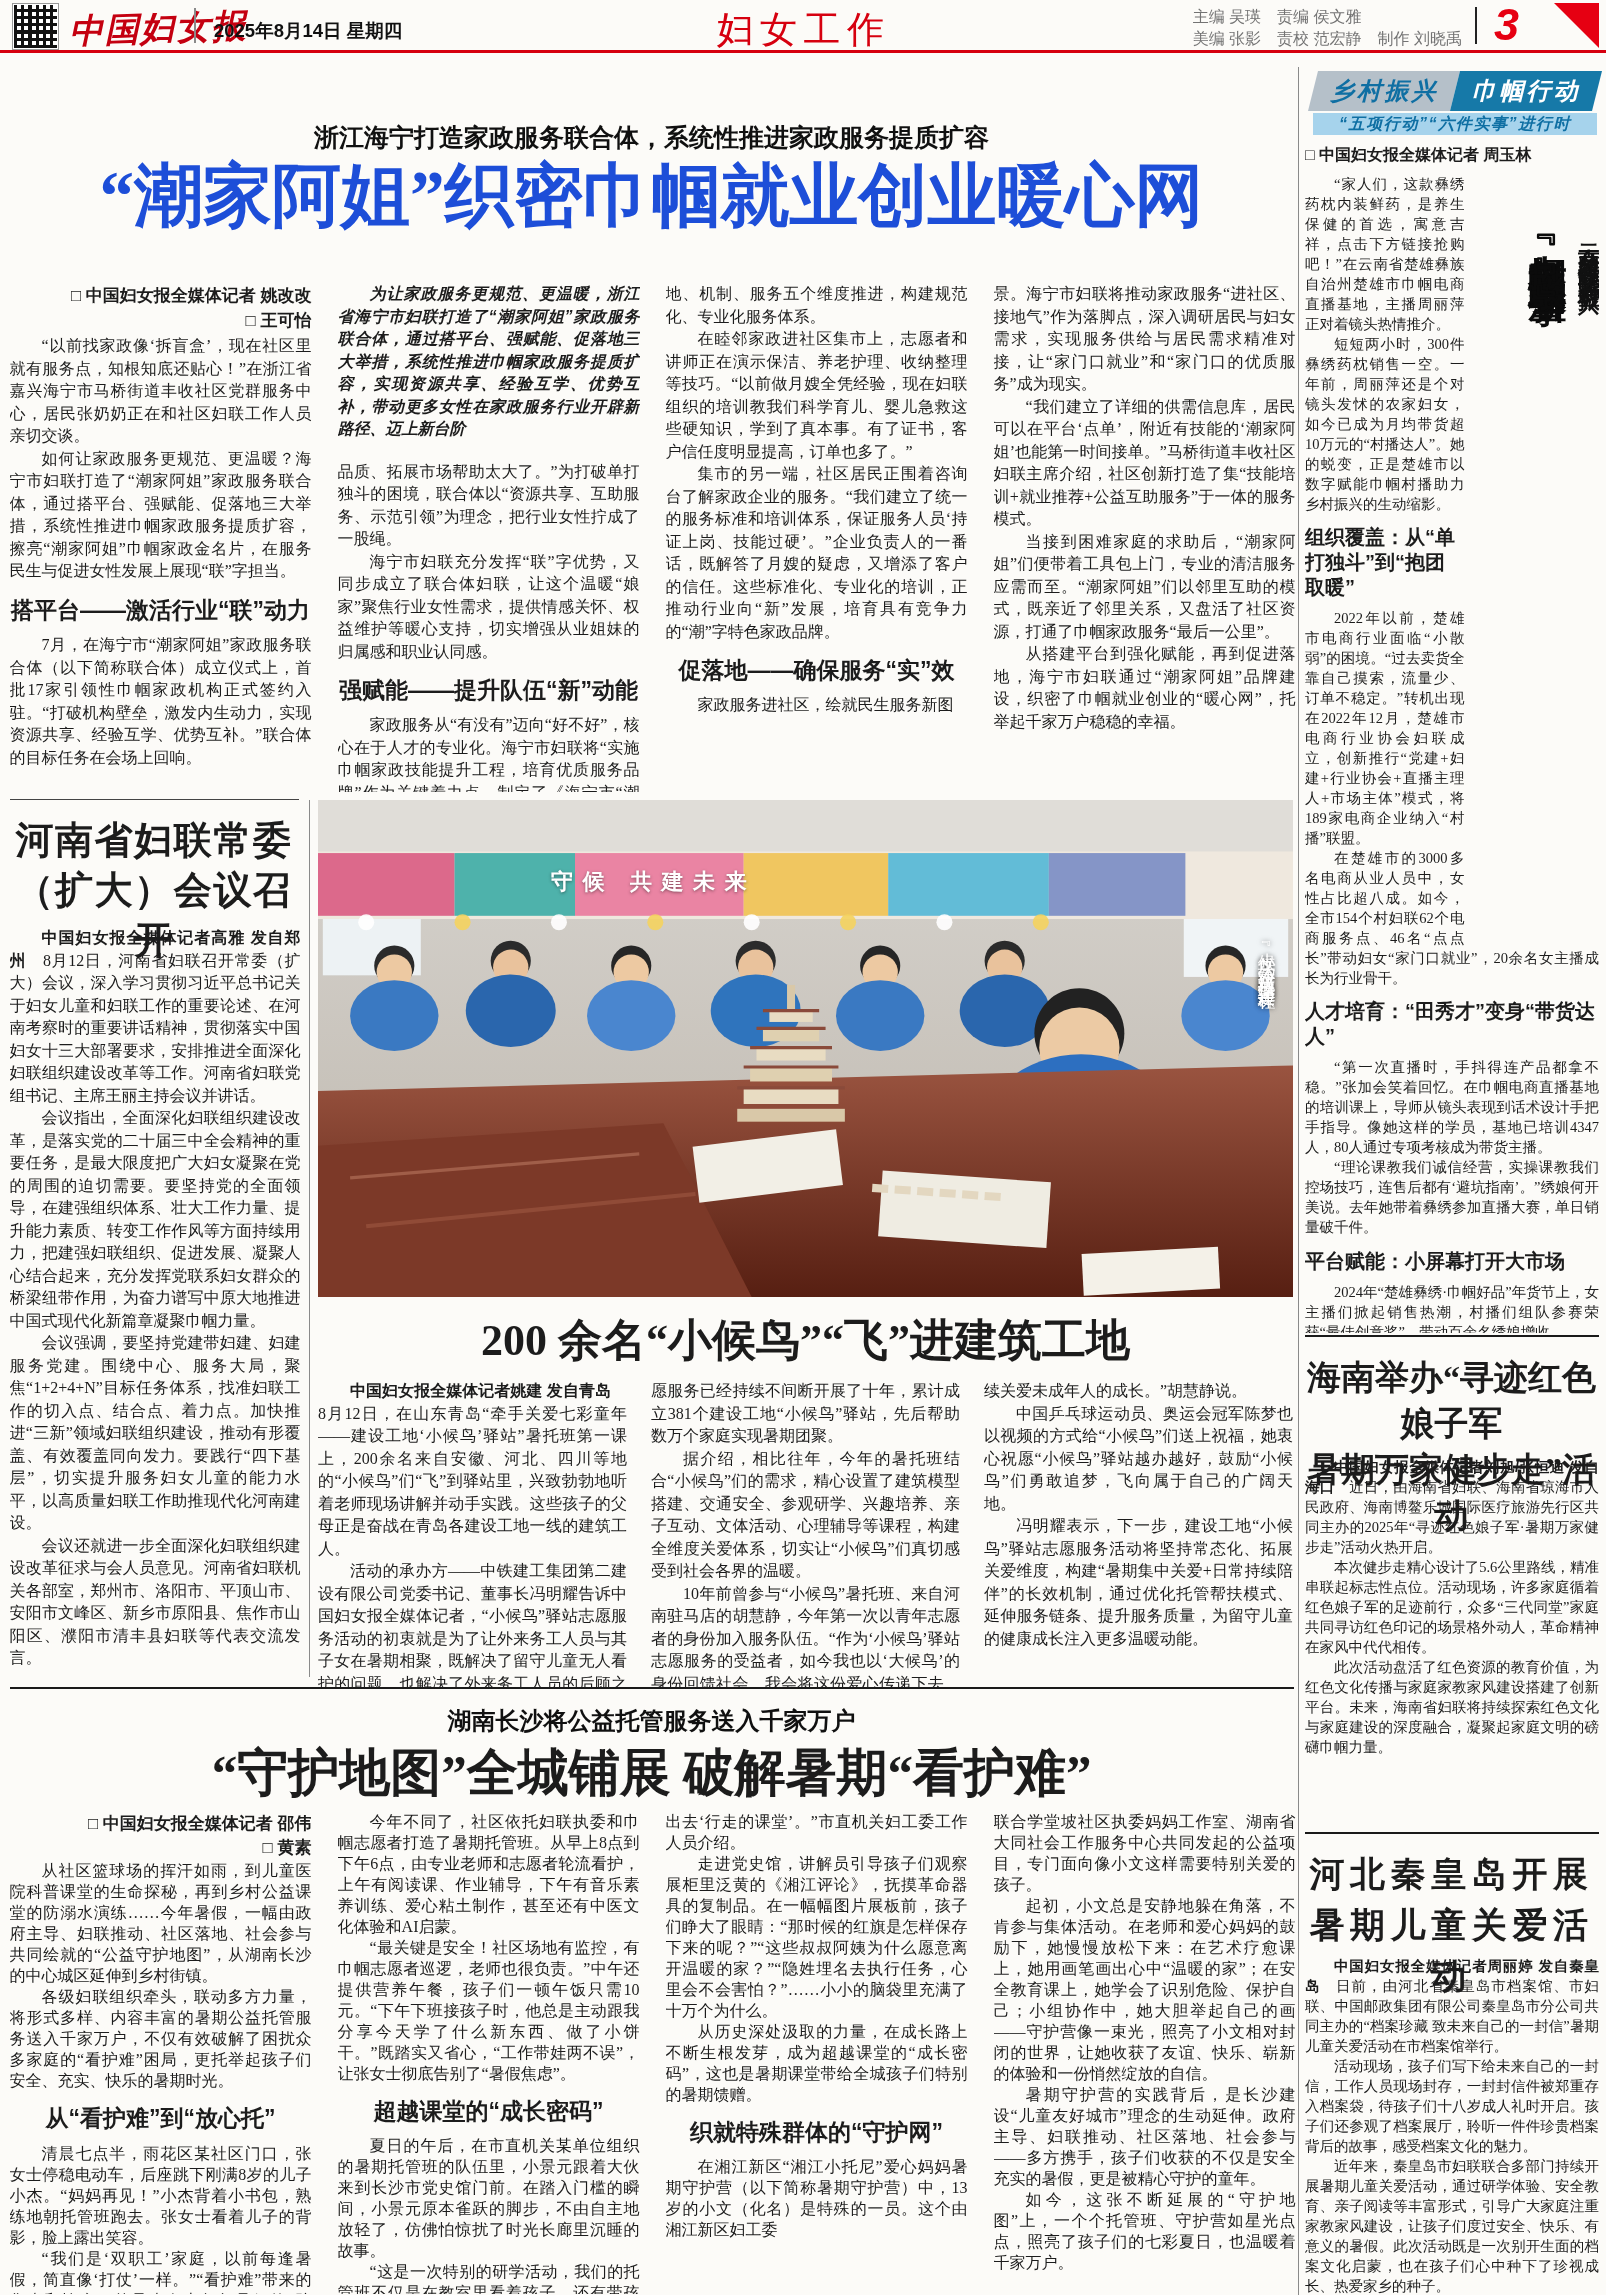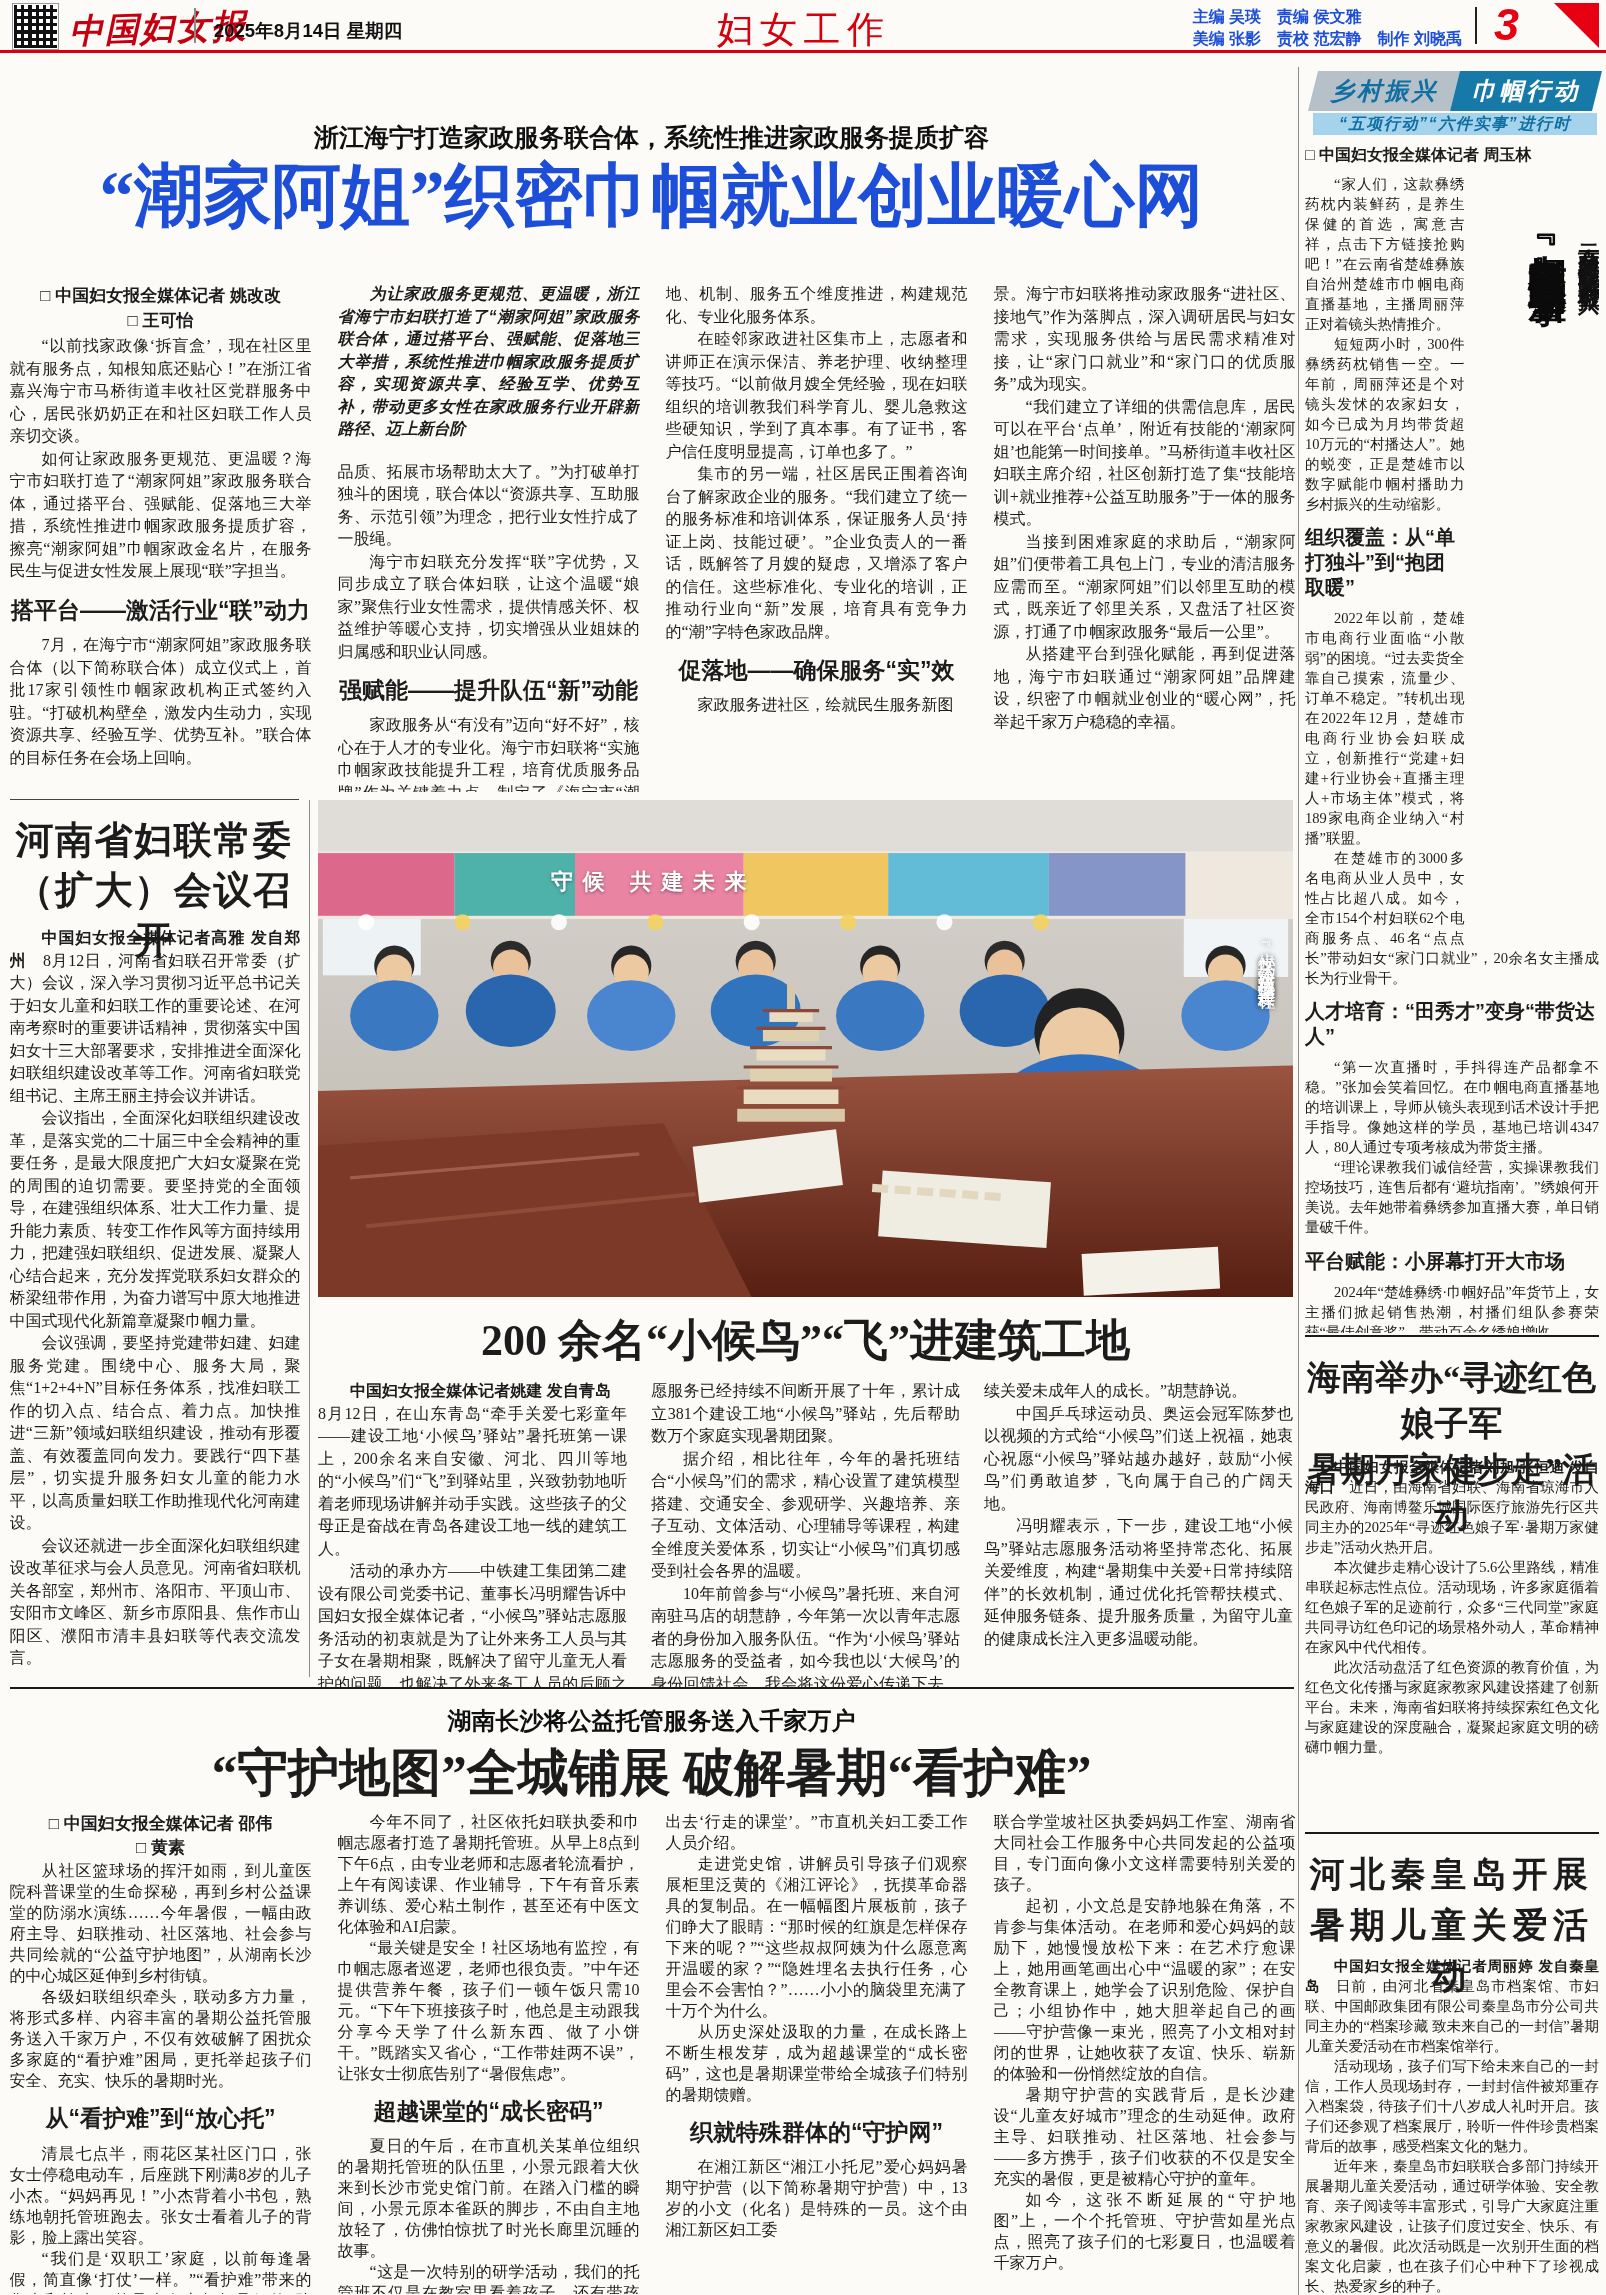--- a/index.html
+++ b/index.html
@@ -10,21 +10,21 @@
   .qr{width:43px;height:43px;background:
       repeating-linear-gradient(0deg,#111 0 3.2px,transparent 3.2px 7.2px),
       repeating-linear-gradient(90deg,#111 0 3.2px,#fff 3.2px 7.2px);
       border:1.6px solid #fff;outline:0.8px solid #999;}
   .masthead{font-size:34px;font-weight:900;font-style:italic;color:#c40010;
       transform:rotate(-2deg);font-family:"Liberation Serif",serif;letter-spacing:1.6px;}
   .hd-div{width:1.6px;background:#8a8a8a;}
   .hd-date{font-family:"Liberation Sans",sans-serif;font-weight:bold;font-size:18.5px;color:#111;}
   .section-title{font-size:37px;font-weight:400;color:#d6000f;letter-spacing:6.4px;
       font-family:"Liberation Serif",serif;}
-  .staff{font-family:"Liberation Sans",sans-serif;font-weight:bold;font-size:16px;line-height:22px;color:#1d4ed8;}
+  .staff{font-family:"Liberation Sans",sans-serif;font-weight:normal;font-size:16px;line-height:22px;color:#737373;}
   .pagenum{font-size:45px;font-weight:900;font-style:italic;color:#e60012;
       font-family:"Liberation Sans",sans-serif;line-height:45px;}
   .corner-tri{width:0;height:0;border-top:45px solid #e60012;border-left:45px solid transparent;}
   .red-rule{background:#d6000f;height:3.2px;left:0;width:1607px;}
   .hrule{background:#1a1a1a;height:1.6px;}
   .vrule{background:#8a8a8a;width:0.8px;}
   
   .kicker{font-family:"Liberation Sans",sans-serif;font-weight:900;font-size:25px;text-align:center;color:#101010;}
   .headline-xl{font-size:69px;font-weight:900;text-align:center;line-height:1.1;
       font-family:"Liberation Serif",serif;color:#1d4ed8;}
@@ -39,21 +39,21 @@
   
   .cols{display:flex;gap:26px;}
   .ncol{flex:1;overflow:hidden;text-align:justify;font-size:16px;line-height:22.5px;}
   .body-block{overflow:hidden;text-align:justify;font-size:16px;line-height:22.5px;}
   .blk{margin:0;}
   .blk.p{text-indent:2em;}
   .blk.pc{text-indent:0;}
   .blk.sub{font-family:"Liberation Sans",sans-serif;font-weight:900;font-size:23px;line-height:1.25;
       text-align:center;text-indent:0;margin:13px 0 9.6px;}
   .blk.byline{font-family:"Liberation Sans",sans-serif;font-weight:bold;font-size:17px;
-      text-indent:0;margin:2.4px 0;text-align:center;}
+      text-indent:0;margin:2.4px 0;text-align:right;}
   .blk.lede{font-family:"Liberation Sans",sans-serif;font-weight:bold;text-indent:2em;margin:0 0 20px;font-style:italic;}
   .blk .b{font-weight:bold;font-family:"Liberation Sans",sans-serif;}
   .tight{font-size:16px;line-height:21px;}
   
   .narrow{font-size:14.5px;line-height:20px;}
   .narrow .blk.sub{font-size:20px;text-align:left;margin:11.2px 0 8px;}
   .side-byline{font-family:"Liberation Sans",sans-serif;font-weight:bold;font-size:16px;}
   .vh-float{float:right;width:125px;height:744px;margin:0 0 13px 9.6px;position:relative;}
   .vh-inner{position:absolute;top:48px;right:0;writing-mode:vertical-rl;}
   .vkick{font-family:"Liberation Sans",sans-serif;font-weight:900;font-size:22px;

